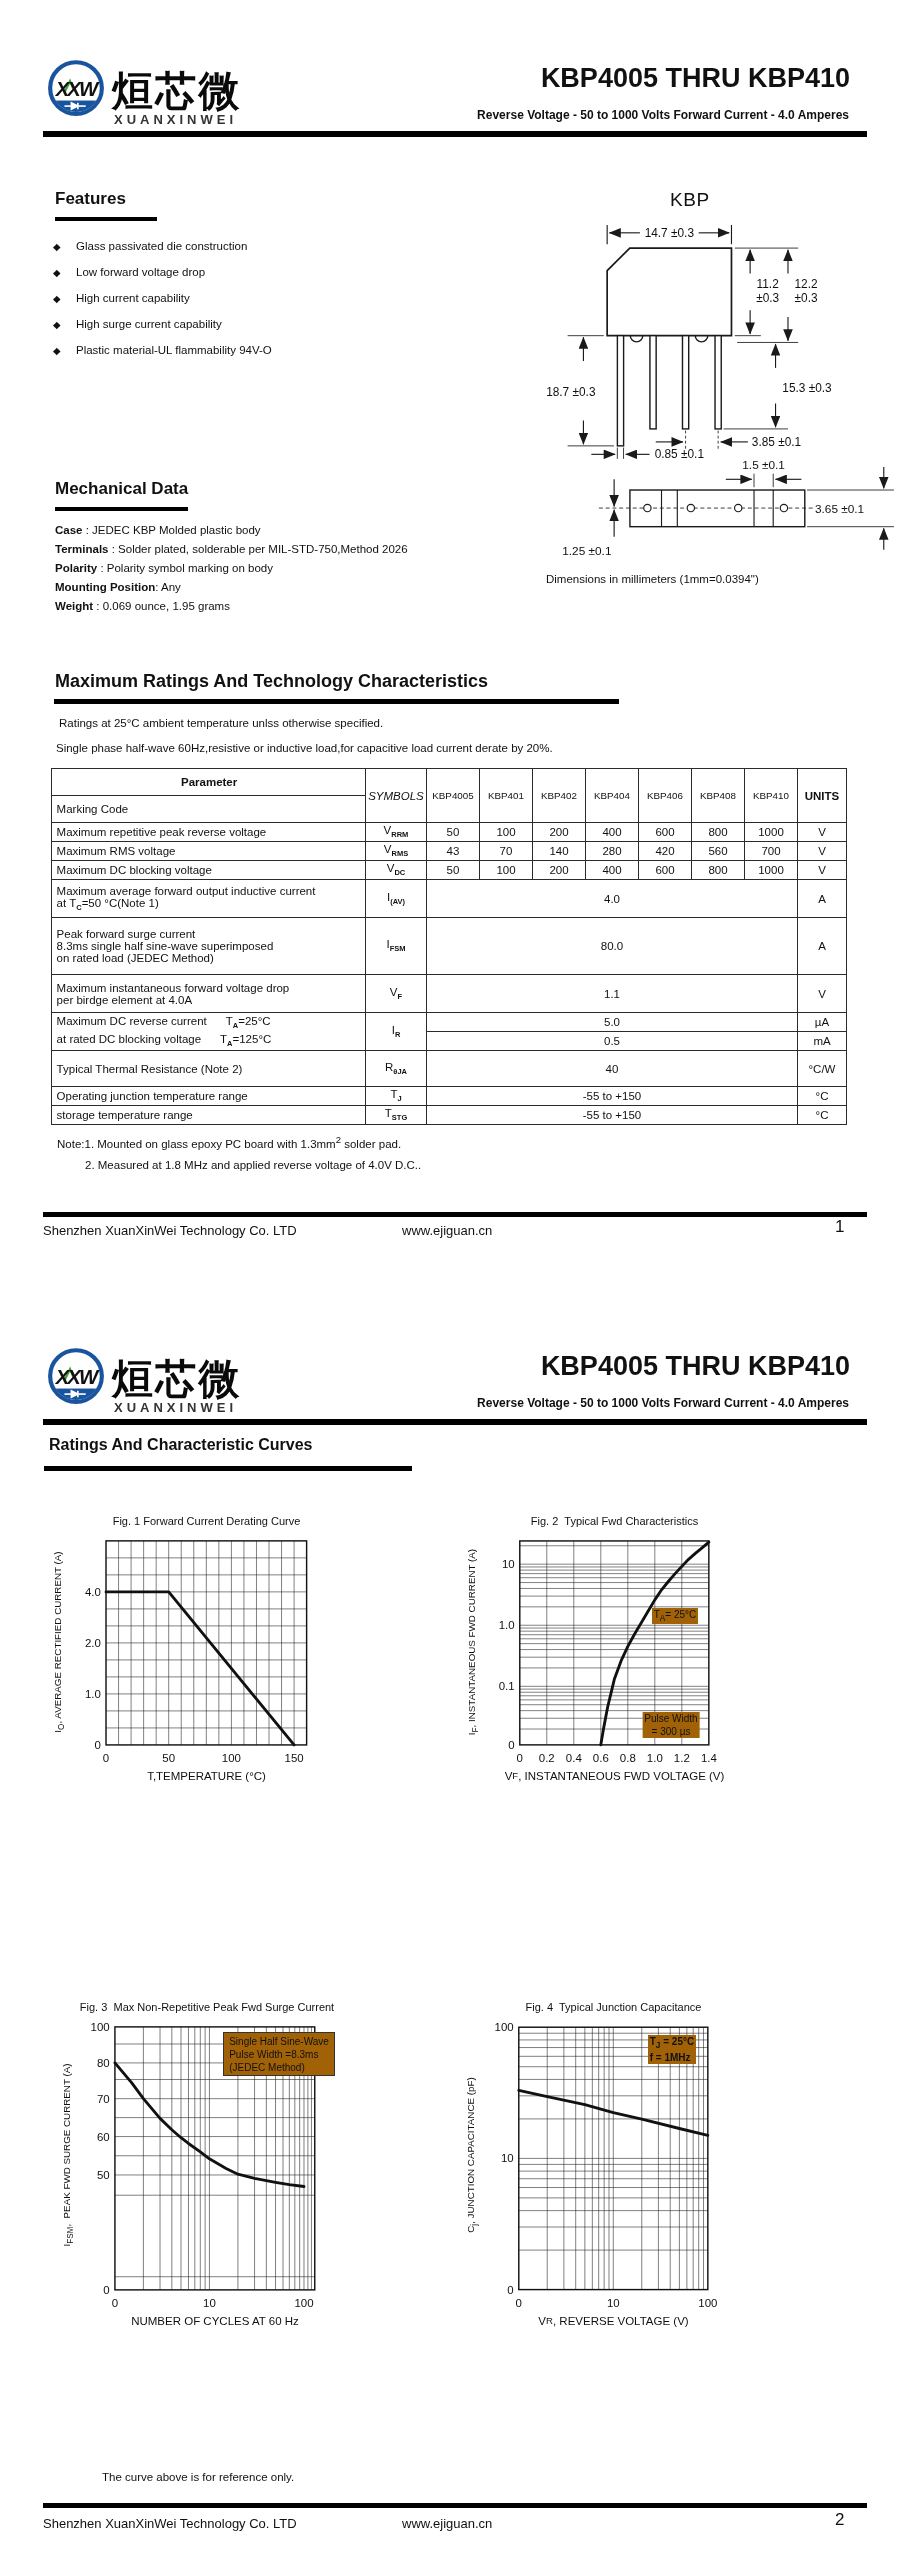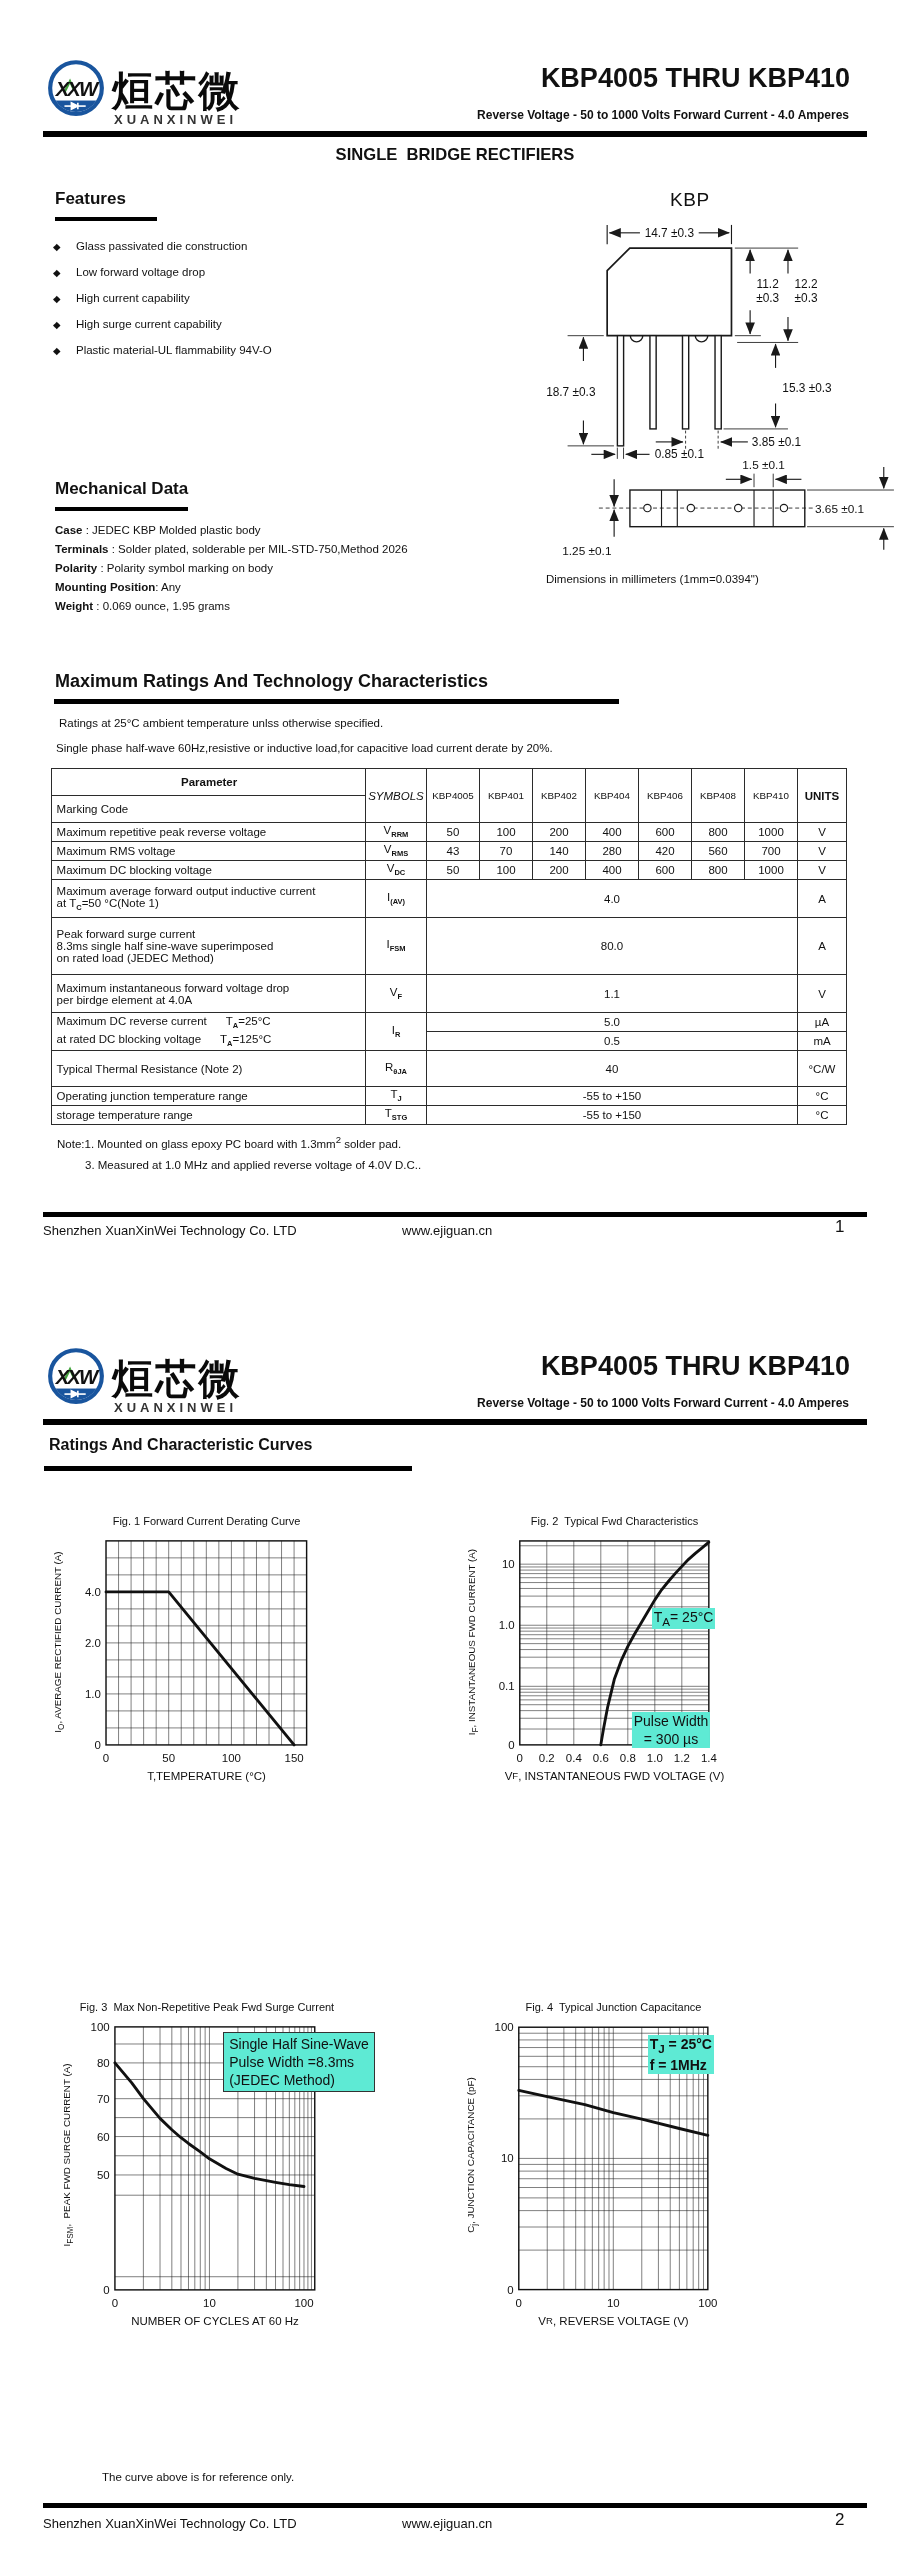--- a/index.html
+++ b/index.html
@@ -36,21 +36,21 @@
   .notes{position:absolute;font-size:11.5px;white-space:nowr ap}
   .footer-co{position:absolute;left:43px;top:1223px;font-size:13px}
   .footer-site{position:absolute;left:402px;top:1223px;font-size:13px}
   .footer-page{position:absolute;left:835px;top:1217px;font-size:17px}
   .fig{position:absolute}
   .fig-title{font-size:11px;display:flex;justify-content:center;white-space:pre;margin-bottom:6.9px}
   .fig-canvas{position:relative}
   .fig-canvas svg{display:block;font-family:inherit}
   .ylab{position:absolute;left:-17px;top:46%;transform:translate(-50%,-50%) rotate(-90deg);white-space:pre;font-size:9.8px}
   .xlab{font-size:11.5px;display:flex;justify-content:center;white-space:pre;margin-top:1.1px}
-  .annot{position:absolute;font-size:14px;line-height:1.3;background:#5eead4;padding:0 1.7px;white-space:nowrap}
+  .annot{position:absolute;font-size:10px;line-height:1.3;background:#a16207;padding:0 1.7px;white-space:nowrap}
   .annot.boxed{border:1.1px solid #333;padding:1.7px 5.2px}
   svg text{fill:#111}
 </style>
 </head>
 <body>
 
 <div class="page">
 
   <svg class="abs" style="left:46px;top:59px" width="60" height="60" viewBox="0 0 130 130">
     <defs>
@@ -70,21 +70,20 @@
       <line x1="69" y1="95" x2="69" y2="109"></line>
         <line x1="69" y1="102" x2="86" y2="102"></line>
     </g>
   </svg>
   <div class="logo-cn">烜芯微</div>
   <div class="logo-en">XUANXINWEI</div>
   <div class="doc-title">KBP4005 THRU KBP410</div>
   <div class="doc-subtitle">Reverse Voltage - 50 to 1000 Volts Forward Current - 4.0 Amperes</div>
   <div class="bar" style="left:43px;top:131px;width:824px;height:5.7px"></div>
 
-  <div class="center-head" style="top:145px">SINGLE  BRIDGE RECTIFIERS</div>
 
   <div class="sec-head" style="left:55px;top:189px">Features</div>
   <div class="bar" style="left:55px;top:217px;width:102px;height:4px"></div>
   <div class="feat-list">
       <div class="feat">
         <span class="diamond">◆</span>
         <span class="ftext">Glass passivated die construction</span>
       </div>
       <div class="feat">
         <span class="diamond">◆</span>
@@ -321,21 +320,21 @@
         <tr style="height:19px">
           <td class="pcell"><div>storage temperature range</div></td>
           <td class="ccell">T<sub>STG</sub></td>
           <td class="ccell" colspan="7">-55 to +150</td>
           <td class="ccell">°C</td>
         </tr>
       </tbody>
   </table>
 
   <div class="notes abs" style="left:57px;top:1134px;font-size:11.5px">Note:1. Mounted on  glass epoxy  PC board with 1.3mm<sup>2</sup> solder pad.</div>
-  <div class="notes abs" style="left:85px;top:1159px;font-size:11.5px">3. Measured at 1.0 MHz and applied reverse voltage of 4.0V D.C..</div>
+  <div class="notes abs" style="left:85px;top:1159px;font-size:11.5px">2. Measured at 1.8 MHz and applied reverse voltage of 4.0V D.C..</div>
 
   <div class="bar" style="left:43px;top:1212px;width:824px;height:5.2px"></div>
   <div class="footer-co">Shenzhen XuanXinWei Technology Co. LTD</div>
   <div class="footer-site">www.ejiguan.cn</div>
   <div class="footer-page">1</div>
 </div>
 
 <div class="page">
 
   <svg class="abs" style="left:46px;top:59px" width="60" height="60" viewBox="0 0 130 130">

